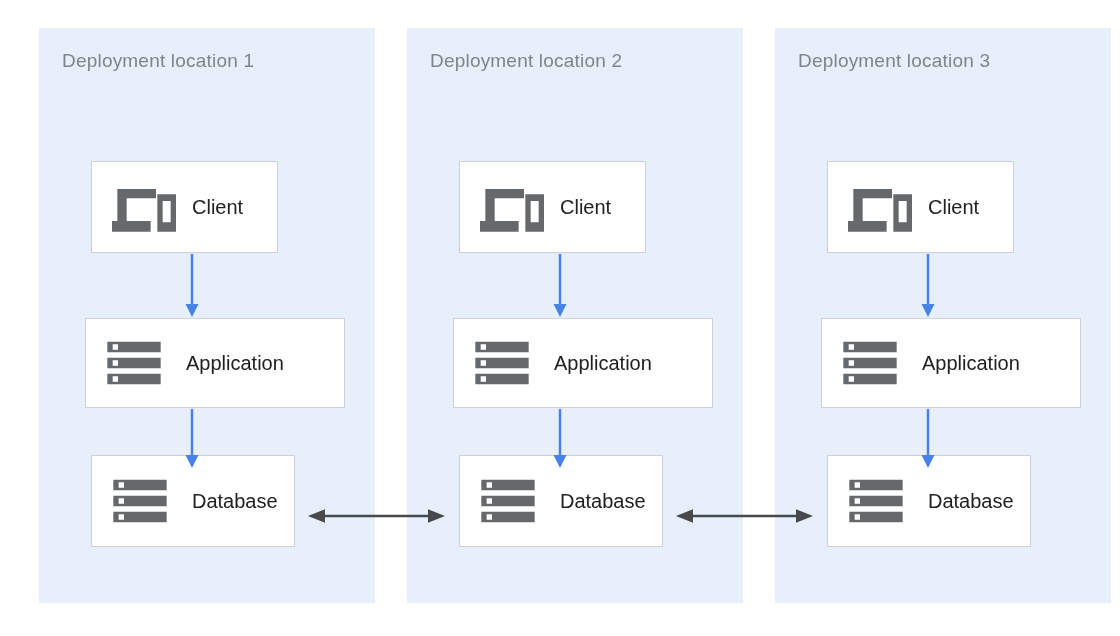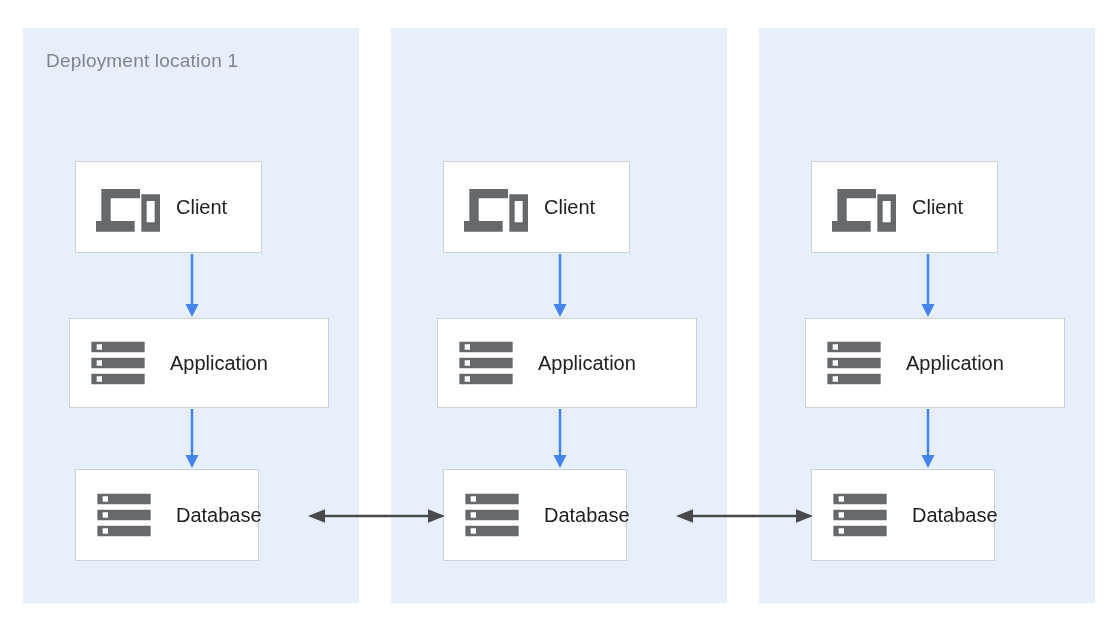--- a/index.html
+++ b/index.html
@@ -5,38 +5,39 @@
   html,body{margin:0;padding:0;}
   body{
     width:1120px;height:636px;position:relative;overflow:hidden;
     background:var(--canvas-bg,#ffffff);
     font-family:"Liberation Sans","DejaVu Sans",sans-serif;
   }
   .canvas{position:absolute;inset:0;}
   .panel{
     position:absolute;top:28px;width:336px;height:575px;
     background:var(--panel-bg,#e7f0fa);
+    margin-left:16px;
   }
   .panel-1{left:23px;}
   .panel-2{left:391px;}
   .panel-3{left:759px;}
   .panel-title{
     position:absolute;left:23px;top:22px;margin:0;
     font-size:19px;font-weight:400;letter-spacing:.2px;
     color:var(--title-text,#7d868d);
   }
   .node{
     position:absolute;
     background:var(--box-bg,#ffffff);
     border:1px solid var(--box-border,#ccd1d5);
     box-sizing:border-box;
   }
   .node-client{left:52px;top:133px;width:187px;height:92px;}
   .node-app{left:46px;top:290px;width:260px;height:90px;}
-  .node-db{left:52px;top:441px;width:184px;height:92px;}
+  .node-db{left:52px;top:427px;width:204px;height:92px;}
   .node-label{
     position:absolute;left:100px;top:50%;transform:translateY(-50%);
     font-size:20px;color:var(--label-text,#212121);white-space:nowrap;
   }
   .icon{position:absolute;fill:var(--icon-color,#66696c);}
   .icon-devices{left:20px;top:27px;}
   .icon-storage{left:16px;top:50%;transform:translateY(-50%);}
   .arrow-layer{position:absolute;inset:0;pointer-events:none;}
   .flow-line{stroke:var(--flow-arrow,#4682ea);stroke-width:2.5;}
   .flow-head{fill:var(--flow-arrow,#4682ea);}
@@ -64,20 +65,21 @@
     </div>
     <div class="node node-db">
       <svg class="icon icon-storage" width="64" height="64" viewBox="0 0 24 24">
         <path fill-rule="evenodd" d="M2 20h20v-4H2v4zm2-3h2v2H4v-2zM2 4v4h20V4H2zm4 3H4V5h2v2zm-4 7h20v-4H2v4zm2-3h2v2H4v-2z"></path>
       </svg>
       <span class="node-label">Database</span>
     </div>
   </section>
 
   <section class="panel panel-2">
+    <h2 class="panel-title">Deployment location 2</h2>
     <div class="node node-client">
       <svg class="icon icon-devices" width="64" height="52" viewBox="0 0 24 19.5">
         <path fill-rule="evenodd" d="M2 0h14.5v3.5H5.5v8.5H2zM0 12h14.5v4H0zM17 2h7v14h-7zM19 4.5h3v8h-3z"></path>
       </svg>
       <span class="node-label">Client</span>
     </div>
     <div class="node node-app">
       <svg class="icon icon-storage" width="64" height="64" viewBox="0 0 24 24">
         <path fill-rule="evenodd" d="M2 20h20v-4H2v4zm2-3h2v2H4v-2zM2 4v4h20V4H2zm4 3H4V5h2v2zm-4 7h20v-4H2v4zm2-3h2v2H4v-2z"></path>
       </svg>
@@ -85,20 +87,21 @@
     </div>
     <div class="node node-db">
       <svg class="icon icon-storage" width="64" height="64" viewBox="0 0 24 24">
         <path fill-rule="evenodd" d="M2 20h20v-4H2v4zm2-3h2v2H4v-2zM2 4v4h20V4H2zm4 3H4V5h2v2zm-4 7h20v-4H2v4zm2-3h2v2H4v-2z"></path>
       </svg>
       <span class="node-label">Database</span>
     </div>
   </section>
 
   <section class="panel panel-3">
+    <h2 class="panel-title">Deployment location 3</h2>
     <div class="node node-client">
       <svg class="icon icon-devices" width="64" height="52" viewBox="0 0 24 19.5">
         <path fill-rule="evenodd" d="M2 0h14.5v3.5H5.5v8.5H2zM0 12h14.5v4H0zM17 2h7v14h-7zM19 4.5h3v8h-3z"></path>
       </svg>
       <span class="node-label">Client</span>
     </div>
     <div class="node node-app">
       <svg class="icon icon-storage" width="64" height="64" viewBox="0 0 24 24">
         <path fill-rule="evenodd" d="M2 20h20v-4H2v4zm2-3h2v2H4v-2zM2 4v4h20V4H2zm4 3H4V5h2v2zm-4 7h20v-4H2v4zm2-3h2v2H4v-2z"></path>
       </svg>

